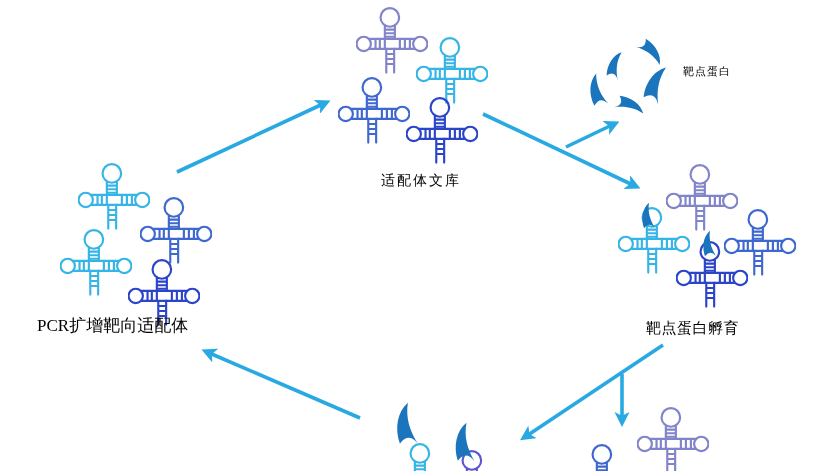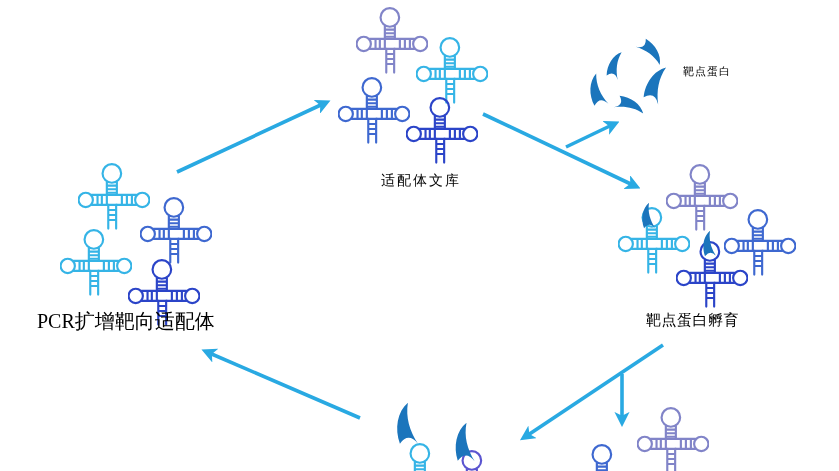--- a/index.html
+++ b/index.html
@@ -21,22 +21,22 @@
   .c-protein { color: var(--protein, #1b75bc); }
   .lbl {
     position:absolute;
     font-family:"Liberation Serif", serif;
     color: var(--label-text, #000);
     white-space:nowrap;
     line-height:1.1;
   }
   #lbl-library    { left:381px; top:165px; font-size:14px; letter-spacing:2px;margin-top:8px; }
   #lbl-target     { left:683px; top:65px;  font-size:11px; letter-spacing:1px; }
-  #lbl-incubation { left:646px; top:312px; font-size:15px; letter-spacing:0.5px; }
-  #lbl-pcr        { left:37px;  top:310px; font-size:20px;text-align:right; }
+  #lbl-incubation { left:646px; top:320px; font-size:15px; letter-spacing:0.5px; }
+  #lbl-pcr        { left:37px;  top:317px; font-size:17px;text-align:right; }
 </style>
 </head>
 <body>
 
 <div class="canvas">
 
   <svg class="diagram" width="839" height="471" viewBox="0 0 839 471">
     <defs>
       <symbol id="aptamer" viewBox="0 0 100 95">
         <g fill="none" stroke="currentColor" stroke-width="3" stroke-linecap="round">

